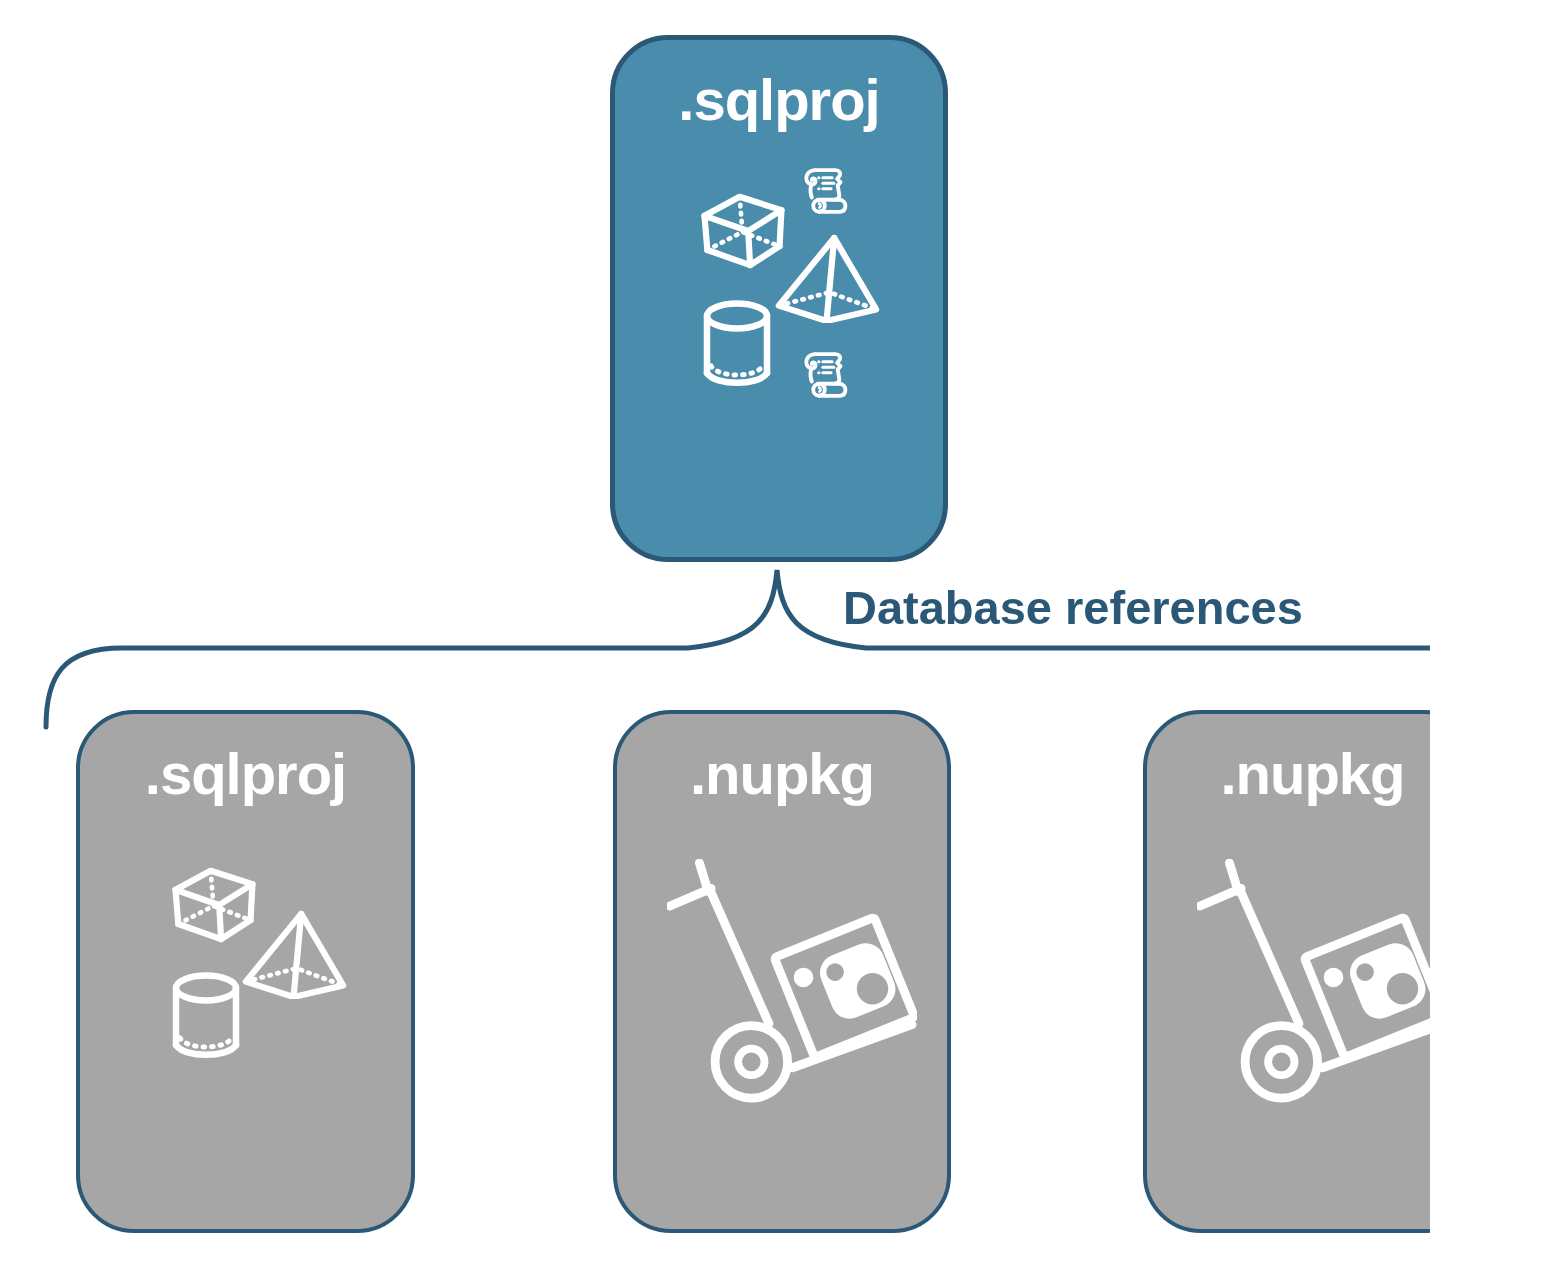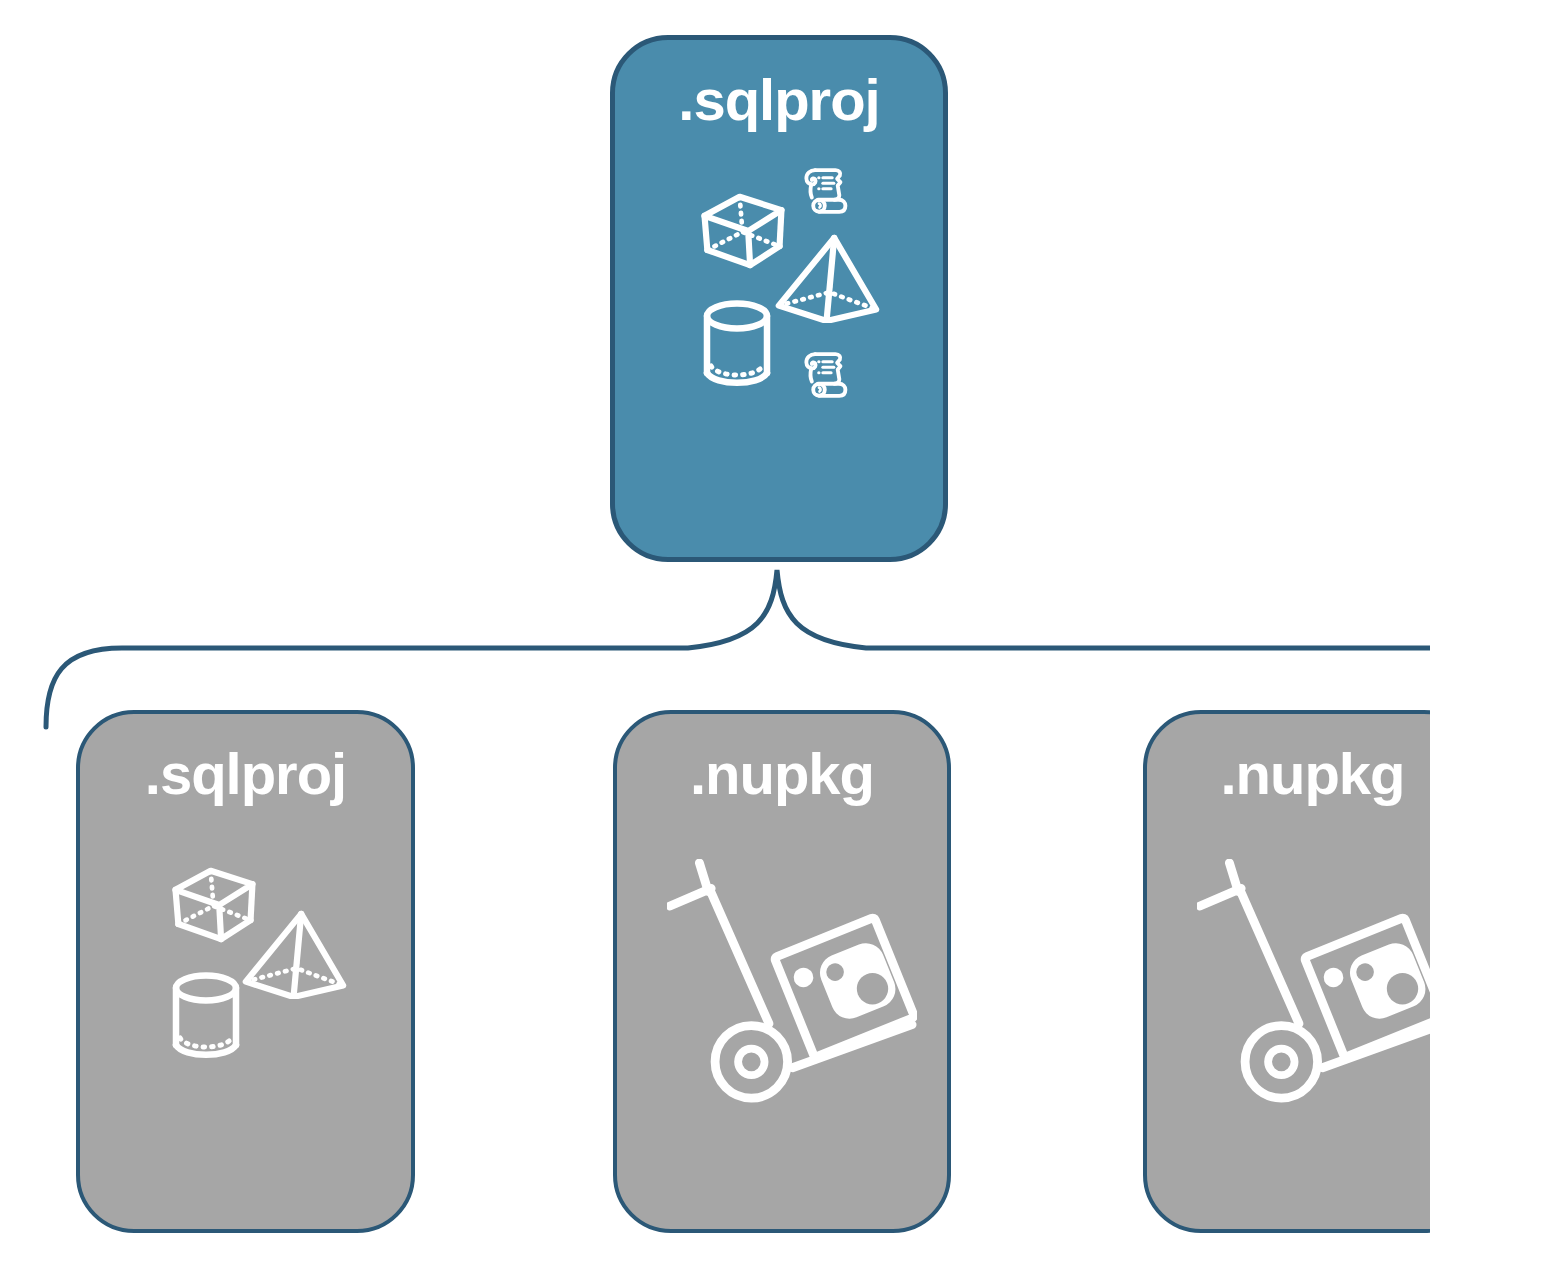--- a/index.html
+++ b/index.html
@@ -156,20 +156,21 @@
       </svg>
     <svg class="ic" style="left:182px;top:308px;" width="55" height="55">
         <use href="#sym-scroll"></use>
       </svg>
   </div>
 
   <svg class="brace-layer" width="1566" height="1274" viewBox="0 0 1566 1274">
     <path d="M46 727 C46 677 62 648 122 648 L688 648 C758 641 773 615 777 570 C781 615 796 641 866 648 L1434 648 C1494 648 1510 677 1510 727" fill="none" stroke="#2b5877" stroke-width="5" stroke-linecap="round"></path>
   </svg>
 
+  <div class="edge-label">Database references</div>
 
   <div class="card child" style="left:76px;top:710px;width:339px;height:523px;">
     <div class="card-title">.sqlproj</div>
     <svg class="ic" style="left:86px;top:148px;" width="95" height="86">
         <use href="#sym-cube"></use>
       </svg>
     <svg class="ic" style="left:162px;top:194px;" width="105" height="91">
         <use href="#sym-pyramid"></use>
       </svg>
     <svg class="ic" style="left:90px;top:258px;" width="72" height="92">

